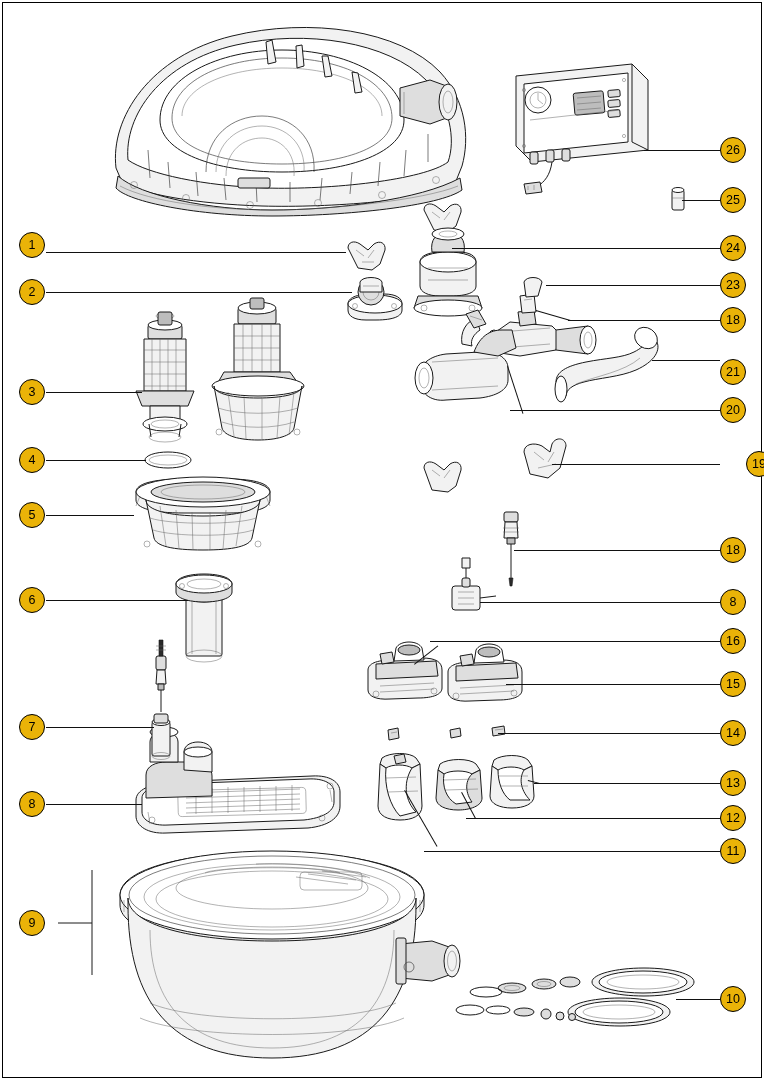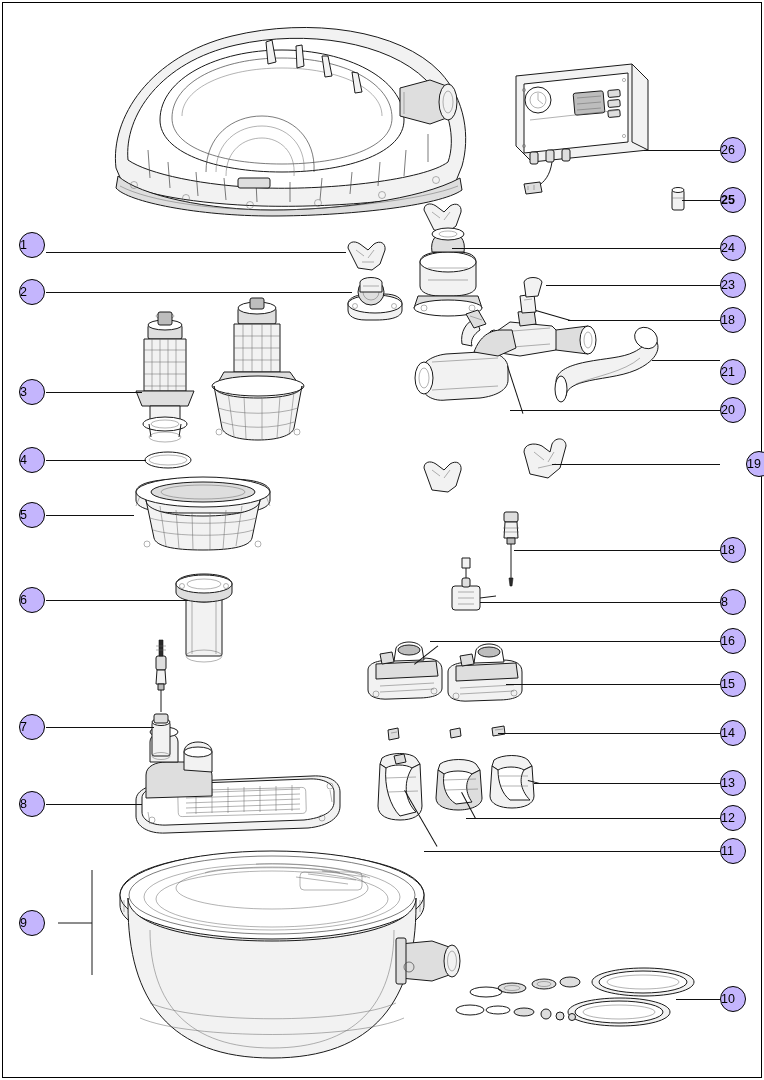--- a/index.html
+++ b/index.html
@@ -26,25 +26,25 @@
     border: 1.5px solid #000;
     box-sizing: border-box;
     pointer-events: none;
   }
   .callout {
     position: absolute;
     width: 26px;
     height: 26px;
     border: 1.3px solid #000;
     border-radius: 50%;
-    background: #c4b5fd;
+    background: #eab308;
     color: #000;
     font-size: 12.5px;
     line-height: 24px;
-    text-align: left;
+    text-align: center;
     box-sizing: border-box;
     font-family: "Liberation Sans", sans-serif;
   }
   .leader {
     position: absolute;
     height: 0;
     border-top: 1.1px solid #111;
     transform-origin: 0 0;
   }
   svg.art {
@@ -487,15 +487,15 @@
   <div class="callout" style="left:720px; top:671px;">15</div>
   <div class="callout" style="left:720px; top:628px;">16</div>
   <div class="callout" style="left:720px; top:589px;">8</div>
   <div class="callout" style="left:720px; top:537px;">18</div>
   <div class="callout" style="left:720px; top:451px;margin-left:26px;">19</div>
   <div class="callout" style="left:720px; top:397px;">20</div>
   <div class="callout" style="left:720px; top:347px;margin-top:12px;">21</div>
   <div class="callout" style="left:720px; top:307px;">18</div>
   <div class="callout" style="left:720px; top:272px;">23</div>
   <div class="callout" style="left:720px; top:235px;">24</div>
-  <div class="callout" style="left:720px; top:187px;font-weight:bold;">25</div>
+  <div class="callout" style="left:720px; top:187px;">25</div>
   <div class="callout" style="left:720px; top:137px;">26</div>
 </div>
 
 </body></html>

